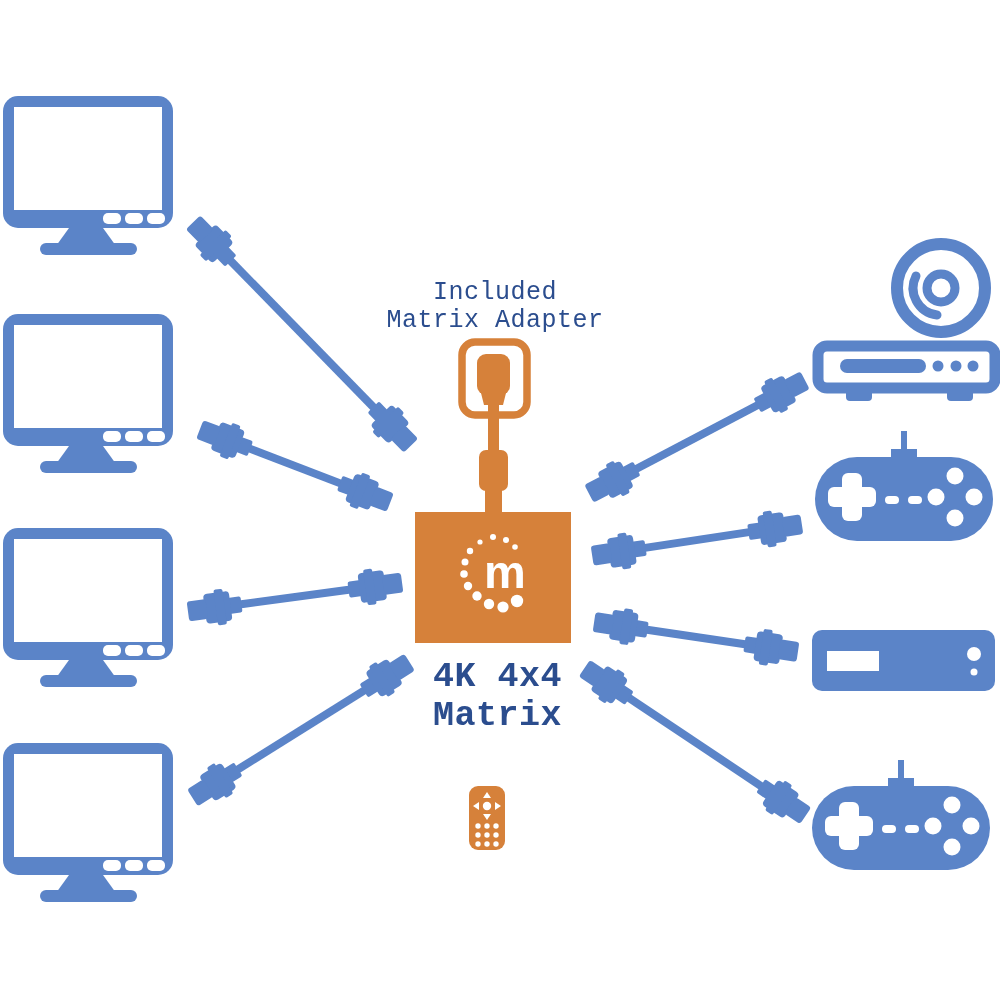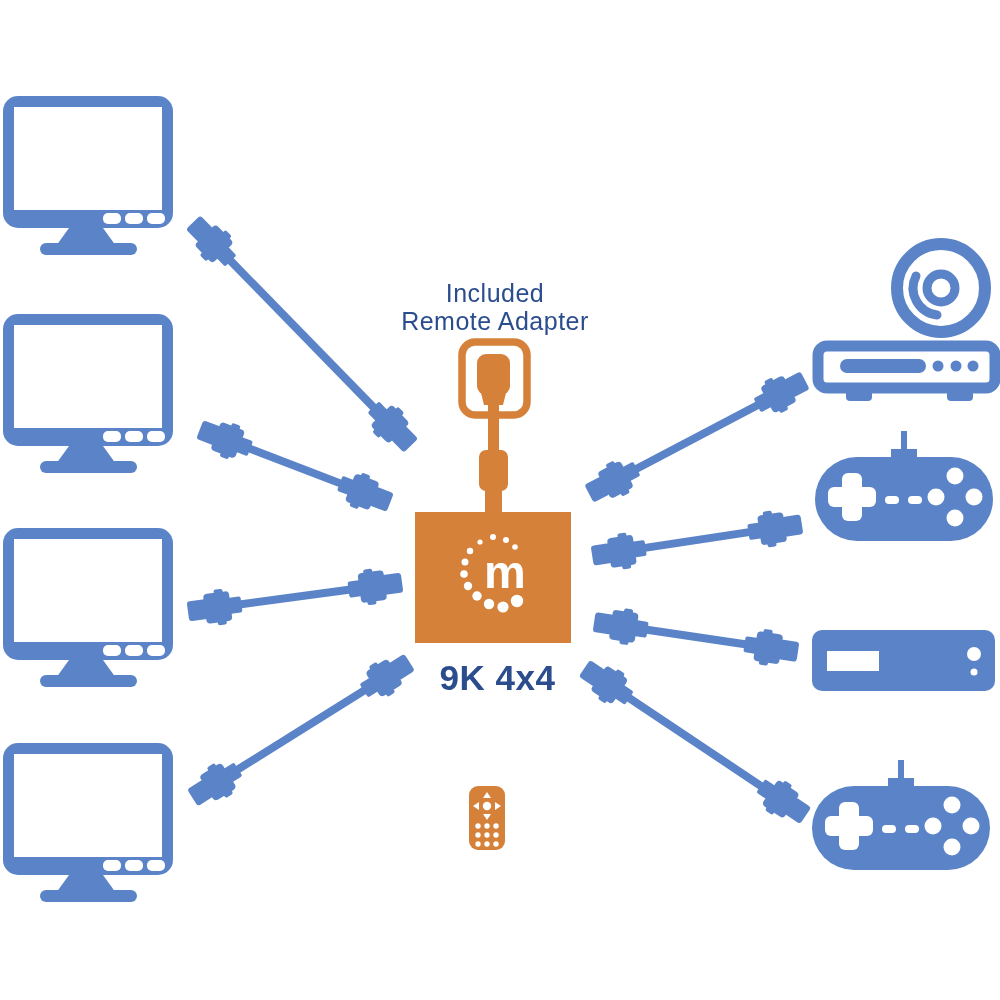--- a/index.html
+++ b/index.html
@@ -9,21 +9,21 @@
     --white:#ffffff;
   }
   html,body{margin:0;padding:0;background:#fff;}
   .stage{
     position:relative;width:1000px;height:1000px;background:var(--white);
     font-family:"Liberation Sans", sans-serif;overflow:hidden;
   }
   .stage svg{position:absolute;left:0;top:0;}
   .label{
     position:absolute;color:var(--text-navy);
-    font-family:Liberation Sans, sans-serif;
+    font-family:Liberation Mono, monospace;
   }
   .power-label{
     left:355px;top:279px;width:280px;text-align:center;
     font-size:25px;line-height:28px;letter-spacing:0.5px;
   }
   .product-title{
     left:370px;top:658px;width:255px;text-align:center;
     font-size:35px;line-height:39px;font-weight:bold;letter-spacing:0.5px;
   }
   .ir-label{
@@ -198,23 +198,24 @@
       <circle cx="487" cy="835" r="2.7" fill="var(--white,#fff)"></circle>
       <circle cx="496" cy="835" r="2.7" fill="var(--white,#fff)"></circle>
       <circle cx="478" cy="844" r="2.7" fill="var(--white,#fff)"></circle>
       <circle cx="487" cy="844" r="2.7" fill="var(--white,#fff)"></circle>
       <circle cx="496" cy="844" r="2.7" fill="var(--white,#fff)"></circle>
     </g>
   </svg>
 
   <div class="label power-label">
     <div>Included</div>
-    <div>Remote Adapter</div>
+    <div>Matrix Adapter</div>
   </div>
 
   <div class="label product-title">
-    <div>9K 4x4</div>
+    <div>4K 4x4</div>
+    <div>Matrix</div>
   </div>
 
   <div class="label ir-label">
   </div>
 
 </div>
 
 </body></html>

